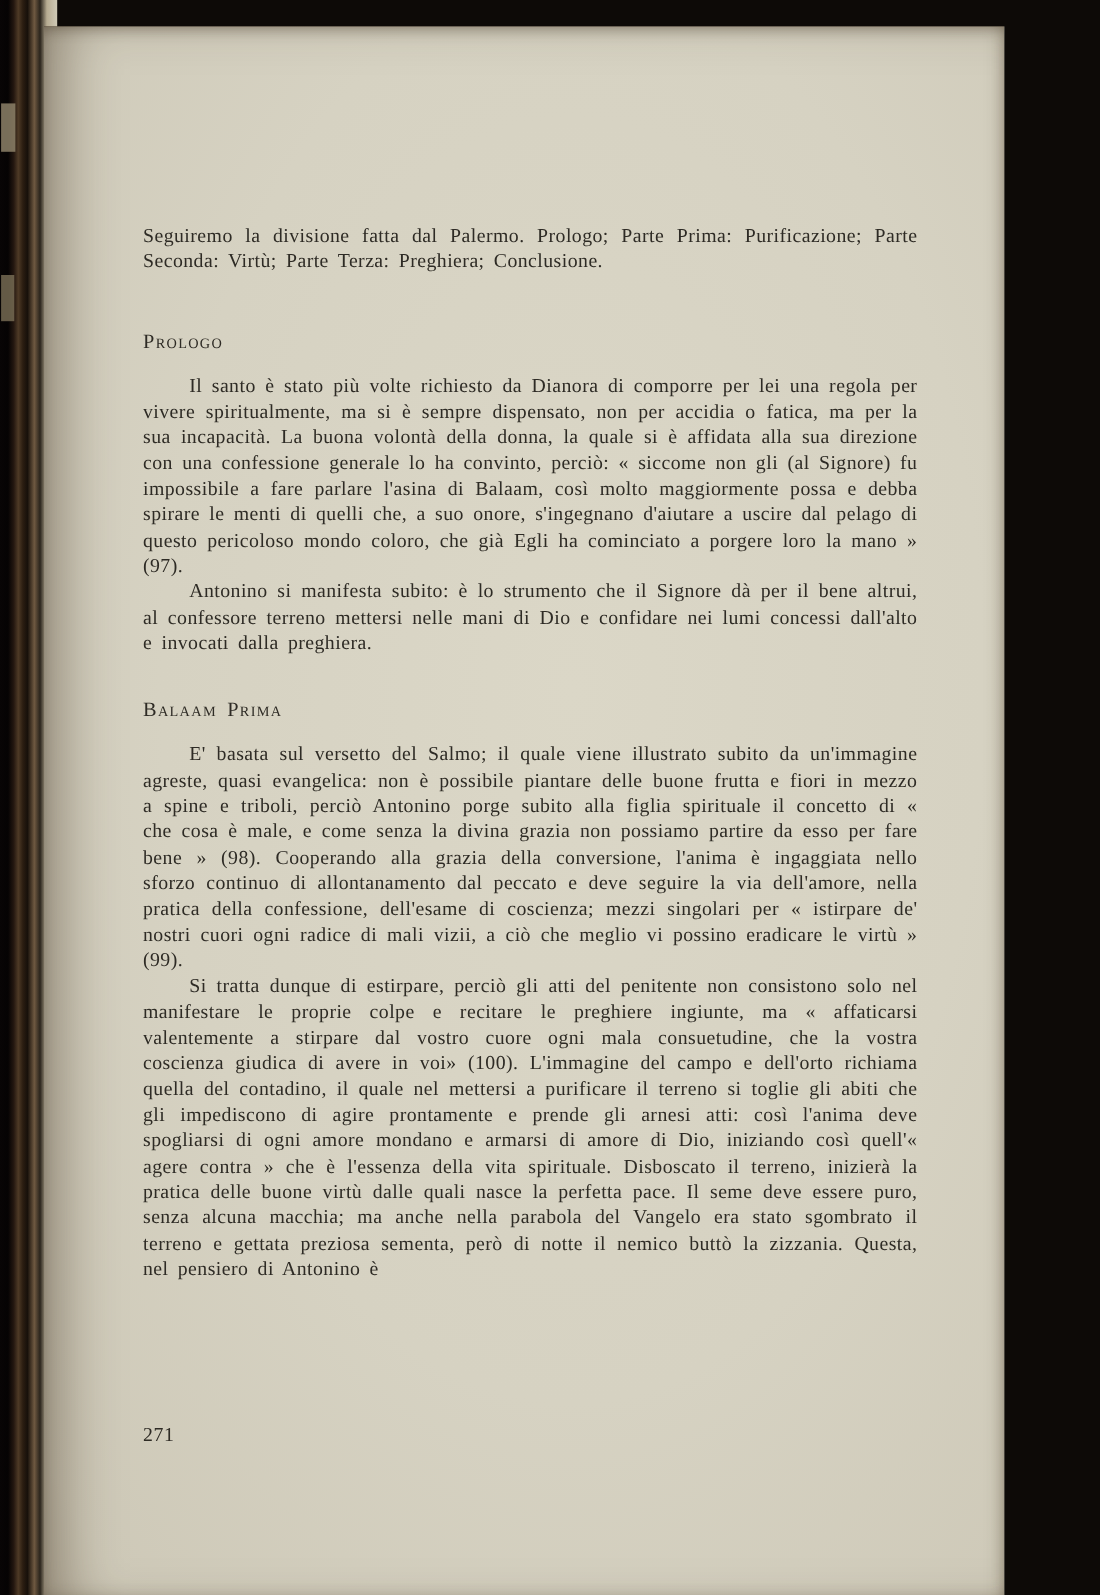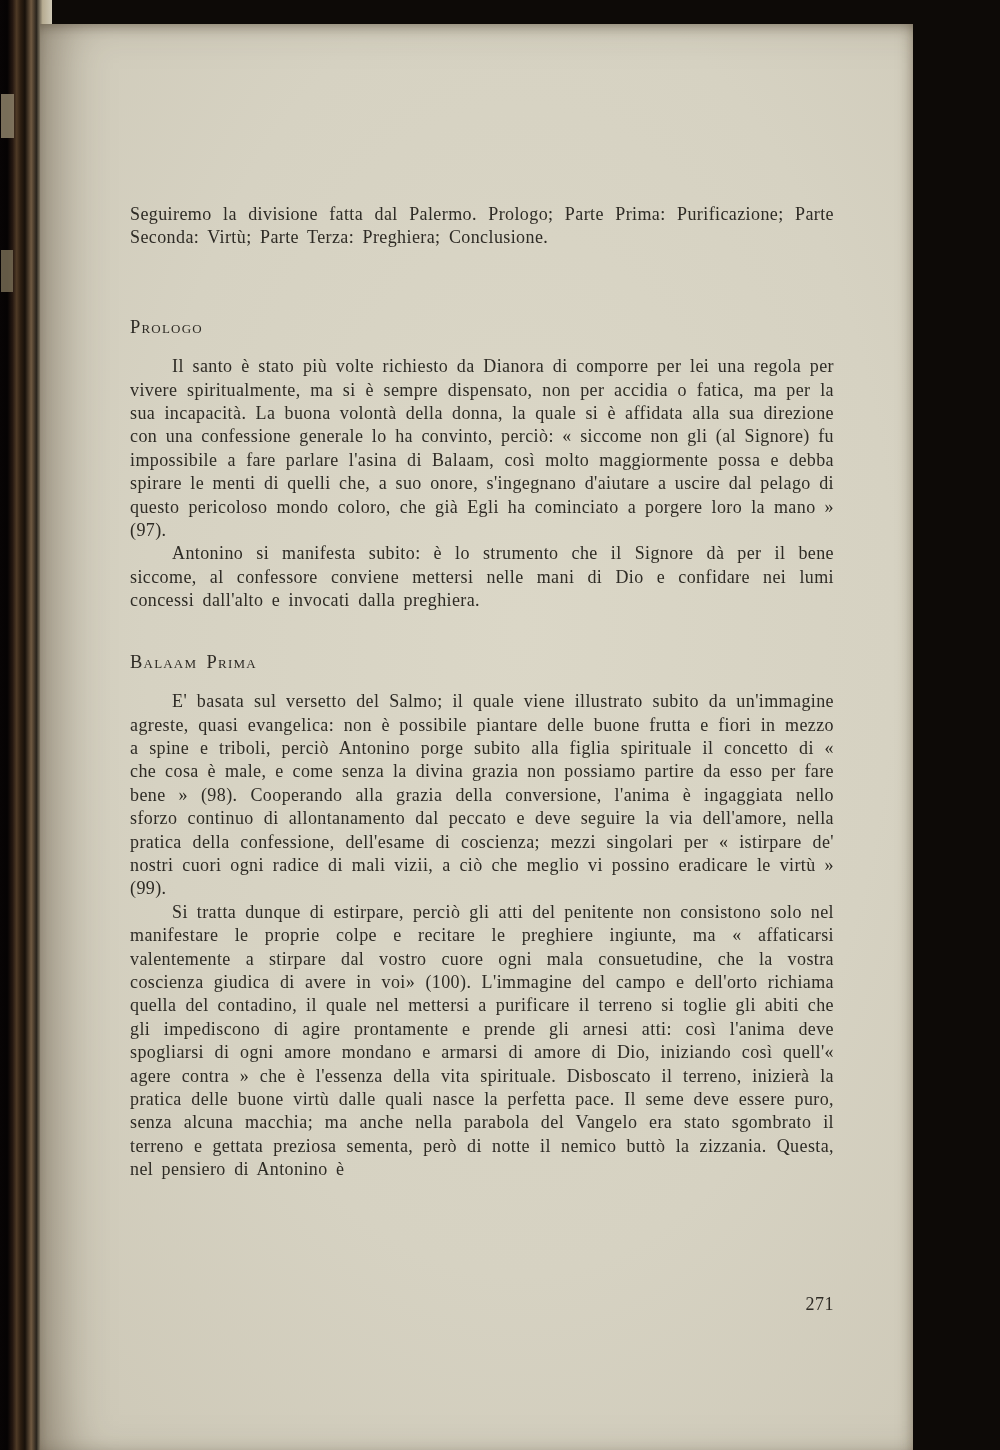--- a/index.html
+++ b/index.html
@@ -77,28 +77,28 @@
   }
   .section-heading {
     font-variant: small-caps;
     font-weight: normal;
     font-size: 18.5px;
     letter-spacing: 1.2px;
     margin: 38px 0 16px 0;
     text-align: left;
   }
   .section-heading.first {
-    margin-top: 66px;
+    margin-top: 50px;
   }
   .page-number {
     position: absolute;
     left: 90px;
     top: 1270px;
     width: 704px;
-    text-align: right;
+    text-align: left;
     font-size: 18px;
     color: #2e2b25;
     letter-spacing: 0.5px;
   }
 </style>
 </head>
 <body>
 
 <div class="binding">
   <div class="edge-tab-1"></div>
@@ -108,21 +108,21 @@
 <div class="paper">
 
   <div class="content">
 
     <p class="flush">Seguiremo la divisione fatta dal Palermo. Prologo; Parte Prima: Purificazione; Parte Seconda: Virtù; Parte Terza: Preghiera; Conclusione.</p>
 
     <h3 class="section-heading first">Prologo</h3>
 
     <p>Il santo è stato più volte richiesto da Dianora di comporre per lei una regola per vivere spiritualmente, ma si è sempre dispensato, non per accidia o fatica, ma per la sua incapacità. La buona volontà della donna, la quale si è affidata alla sua direzione con una confessione generale lo ha convinto, perciò: « siccome non gli (al Signore) fu impossibile a fare parlare l'asina di Balaam, così molto maggiormente possa e debba spirare le menti di quelli che, a suo onore, s'ingegnano d'aiutare a uscire dal pelago di questo pericoloso mondo coloro, che già Egli ha cominciato a porgere loro la mano » (97).</p>
 
-    <p>Antonino si manifesta subito: è lo strumento che il Signore dà per il bene siccome, al confessore conviene mettersi nelle mani di Dio e confidare nei lumi concessi dall'alto e invocati dalla preghiera.</p>
+    <p>Antonino si manifesta subito: è lo strumento che il Signore dà per il bene altrui, al confessore terreno mettersi nelle mani di Dio e confidare nei lumi concessi dall'alto e invocati dalla preghiera.</p>
 
     <h3 class="section-heading">Balaam Prima</h3>
 
 
     <p>E' basata sul versetto del Salmo; il quale viene illustrato subito da un'immagine agreste, quasi evangelica: non è possibile piantare delle buone frutta e fiori in mezzo a spine e triboli, perciò Antonino porge subito alla figlia spirituale il concetto di « che cosa è male, e come senza la divina grazia non possiamo partire da esso per fare bene » (98). Cooperando alla grazia della conversione, l'anima è ingaggiata nello sforzo continuo di allontanamento dal peccato e deve seguire la via dell'amore, nella pratica della confessione, dell'esame di coscienza; mezzi singolari per « istirpare de' nostri cuori ogni radice di mali vizii, a ciò che meglio vi possino eradicare le virtù » (99).</p>
 
     <p>Si tratta dunque di estirpare, perciò gli atti del penitente non consistono solo nel manifestare le proprie colpe e recitare le preghiere ingiunte, ma « affaticarsi valentemente a stirpare dal vostro cuore ogni mala consuetudine, che la vostra coscienza giudica di avere in voi» (100). L'immagine del campo e dell'orto richiama quella del contadino, il quale nel mettersi a purificare il terreno si toglie gli abiti che gli impediscono di agire prontamente e prende gli arnesi atti: così l'anima deve spogliarsi di ogni amore mondano e armarsi di amore di Dio, iniziando così quell'« agere contra » che è l'essenza della vita spirituale. Disboscato il terreno, inizierà la pratica delle buone virtù dalle quali nasce la perfetta pace. Il seme deve essere puro, senza alcuna macchia; ma anche nella parabola del Vangelo era stato sgombrato il terreno e gettata preziosa sementa, però di notte il nemico buttò la zizzania. Questa, nel pensiero di Antonino è</p>
 
   </div>
 

